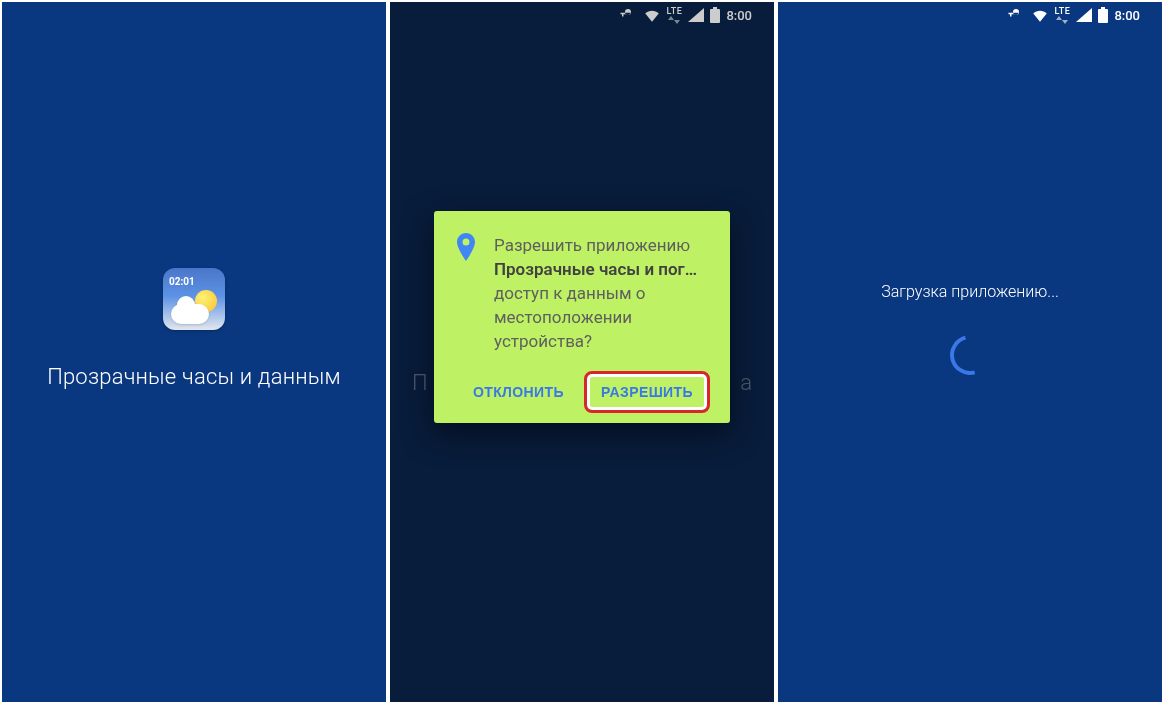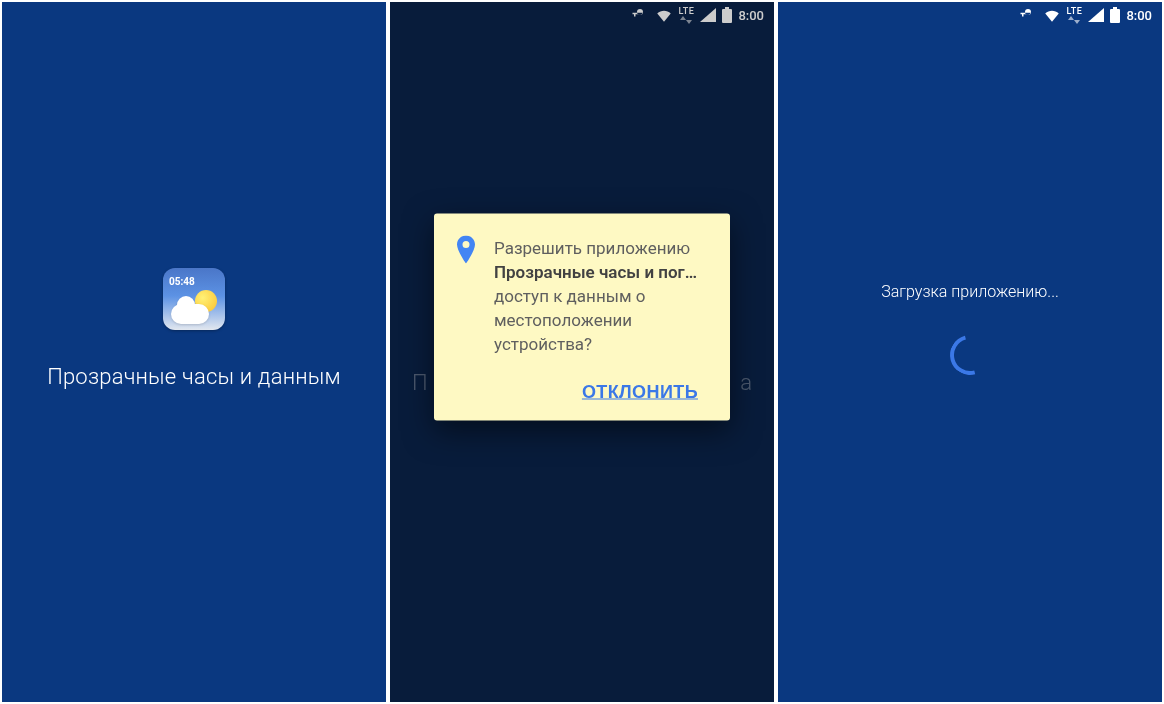--- a/index.html
+++ b/index.html
@@ -23,21 +23,21 @@
     flex: 1 1 0;
     height: 100%;
     overflow: hidden;
   }
   .bg-light { background: #0a3880; }
   .bg-dark  { background: #0a234a; }
 
   
   .statusbar {
     position: absolute;
-    top: 0; left: 0; right: 0;
+    top: 0; left: 0; right: 12px;
     height: 26px;
     display: flex;
     justify-content: flex-end;
     align-items: center;
     gap: 6px;
     padding: 0 10px;
     color: #fff;
     font-size: 13px;
     font-weight: 500;
   }
@@ -106,21 +106,21 @@
     text-align: center;
     color: rgba(255,255,255,0.35);
     font-size: 22px;
     font-weight: 300;
   }
   .dialog {
     position: absolute;
     left: 50%; top: 45%;
     transform: translate(-50%, -50%);
     width: 296px;
-    background: #fef9c3;
+    background: #bef264;
     border-radius: 3px;
     box-shadow: 0 10px 30px rgba(0,0,0,0.5);
     padding: 22px 20px 10px 20px;
   }
   .dialog-body { display: flex; gap: 16px; }
   .dialog-body .pin { flex: 0 0 24px; color: #4285f4; }
   .dialog-text {
     color: #5f5f5f;
     font-size: 17px;
     line-height: 24px;
@@ -128,27 +128,26 @@
   .dialog-text b { color: #424242; font-weight: 600; }
   .dialog-actions {
     display: flex;
     justify-content: flex-end;
     gap: 8px;
     margin-top: 18px;
   }
   .dialog-actions button {
     border: none; background: none;
     color: #3b78e7;
-    font-size: 18px;
+    font-size: 14px;
     font-weight: 600;
     letter-spacing: 0.4px;
     padding: 8px 12px;
     cursor: pointer;
     border-radius: 6px;
-    text-decoration: underline;
   }
   .highlight-frame {
     border: 3px solid #d8262c;
     border-radius: 8px;
     box-shadow: 0 0 0 3px #fff inset;
     padding: 2px;
   }
 
   
   .loading-center {
@@ -174,21 +173,21 @@
 </style>
 </head>
 <body>
 
 <div class="row">
 
   <div class="phone bg-light">
     <div class="splash-center">
       <div class="app-icon">
         <div class="timebar">
-          <span class="digits">05:48</span>
+          <span class="digits">02:01</span>
         </div>
         <div class="sun"></div>
         <div class="cloud"></div>
       </div>
       <div class="app-title">Прозрачные часы и данным</div>
     </div>
   </div>
 
   <div class="phone bg-dark">
     <div class="statusbar">
@@ -226,20 +225,23 @@
           <svg width="24" height="28" viewBox="0 0 24 28" fill="#4285f4">
               <path d="M12 0C7 0 3 4 3 9c0 6.5 9 19 9 19s9-12.5 9-19c0-5-4-9-9-9zm0 12.5A3.5 3.5 0 1112 5.5a3.5 3.5 0 010 7z"></path>
             </svg>
         </div>
         <div class="dialog-text">
           <span>Разрешить приложению </span><b>Прозрачные часы и пог…</b><span> доступ к данным о местоположении устройства?</span>
         </div>
       </div>
       <div class="dialog-actions">
         <button>ОТКЛОНИТЬ</button>
+        <span class="highlight-frame">
+          <button>РАЗРЕШИТЬ</button>
+        </span>
       </div>
     </div>
   </div>
 
   <div class="phone bg-light">
     <div class="statusbar">
       <svg width="18" height="18" viewBox="0 0 24 24" fill="#fff">
           <path d="M12 4a4 4 0 100 8 4 4 0 000-8zm3.5 5H22v2h-2v3h-2v-3h-2.5A4 4 0 0112 12a4 4 0 01-3.5-3z" transform="scale(-1,1) translate(-24,0)"></path>
         </svg>
       <svg width="18" height="14" viewBox="0 0 24 18" fill="#fff">

